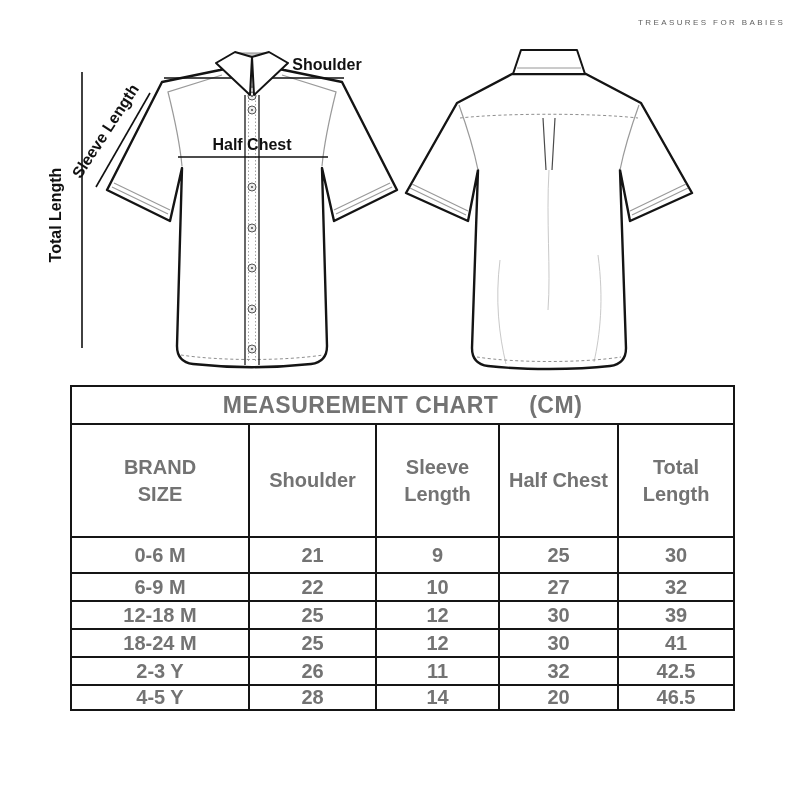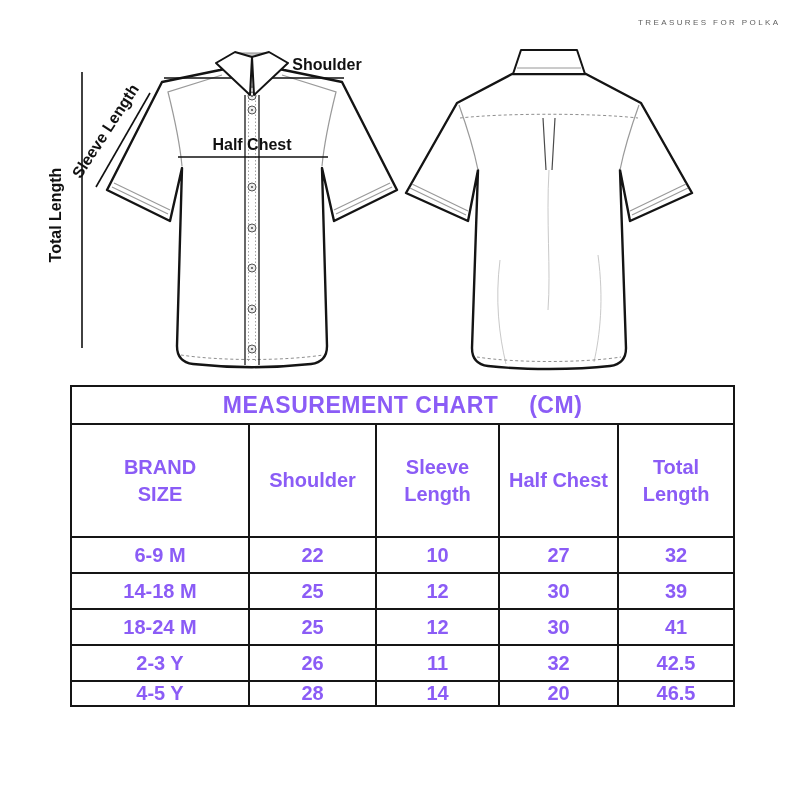--- a/index.html
+++ b/index.html
@@ -41,41 +41,41 @@
   .anno-line { stroke:#111111; stroke-width:1.6; }
   .anno-label {
     font-family:"Liberation Sans", sans-serif; font-size:16px; font-weight:700;
     fill:#111111; text-anchor:middle;
   }
 
   
   .chart-table {
     position:absolute; left:70px; top:385px; width:663px;
     border-collapse:collapse; table-layout:fixed;
-    color:#8b5cf6;
+    color:#737373;
   }
   .chart-table th, .chart-table td {
     border:2px solid #151515; text-align:center; vertical-align:middle; padding:0;
   }
   .title-row th { height:36px; font-size:23px; font-weight:700; letter-spacing:0.5px; }
   .title-unit { margin-left:24px; }
   .cols-row th { height:111px; font-size:20px; font-weight:700; line-height:1.35; }
   .cols-row th:nth-child(odd) .hw { display:inline-block; max-width:92px; }
   .chart-table td { font-size:20px; font-weight:700; }
-  tbody tr       { height:36px; }
+  tbody tr       { height:28px; }
   tbody tr:first-child { height:36px; }
   tbody tr:last-child  { height:23px; }
 </style>
 </head>
 <body>
 
 <div class="canvas">
 
   <div class="logo">
-    <div class="logo-tagline">TREASURES FOR POLKA</div>
+    <div class="logo-tagline">TREASURES FOR BABIES</div>
   </div>
 
   <svg class="diagram" width="800" height="382" viewBox="0 0 800 382" xmlns="http://www.w3.org/2000/svg">
 
     <g>
       <path class="outline" d="
         M 220 70 L 162 82 L 107 190 L 170 221 L 182 168
         L 177 346 Q 177 362 193 364 C 230 368 274 368 311 364 Q 327 362 327 346
         L 322 168 L 334 221 L 397 190 L 342 82 L 284 70 Q 252 62 220 70 Z"></path>
 
@@ -173,28 +173,35 @@
       <tr class="cols-row">
         <th><span class="hw">BRAND SIZE</span></th>
         <th><span class="hw">Shoulder</span></th>
         <th><span class="hw">Sleeve Length</span></th>
         <th><span class="hw">Half Chest</span></th>
         <th><span class="hw">Total Length</span></th>
       </tr>
     </thead>
     <tbody>
       <tr>
+        <td>0-6 M</td>
+        <td>21</td>
+        <td>9</td>
+        <td>25</td>
+        <td>30</td>
+      </tr>
+      <tr>
         <td>6-9 M</td>
         <td>22</td>
         <td>10</td>
         <td>27</td>
         <td>32</td>
       </tr>
       <tr>
-        <td>14-18 M</td>
+        <td>12-18 M</td>
         <td>25</td>
         <td>12</td>
         <td>30</td>
         <td>39</td>
       </tr>
       <tr>
         <td>18-24 M</td>
         <td>25</td>
         <td>12</td>
         <td>30</td>

